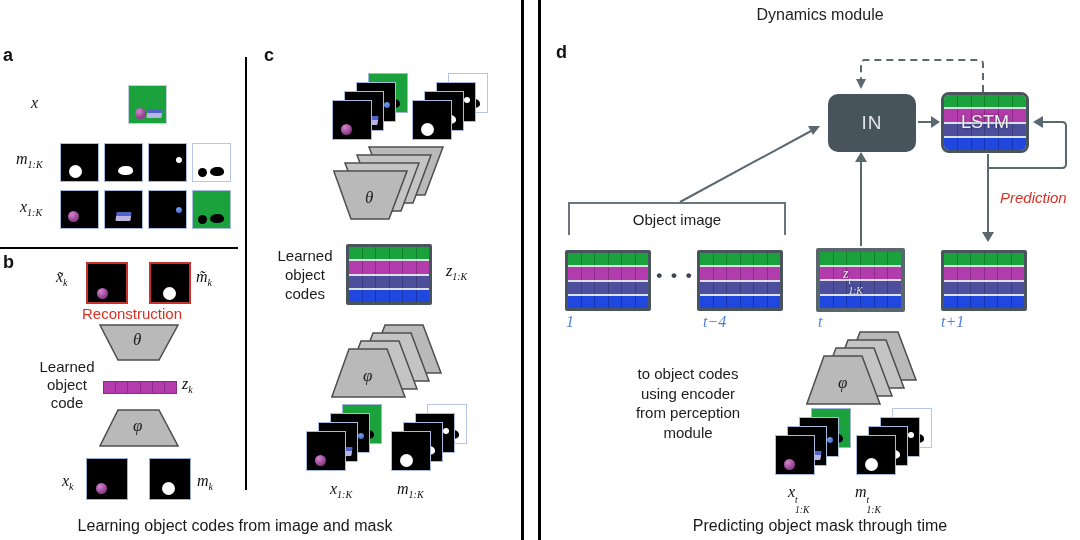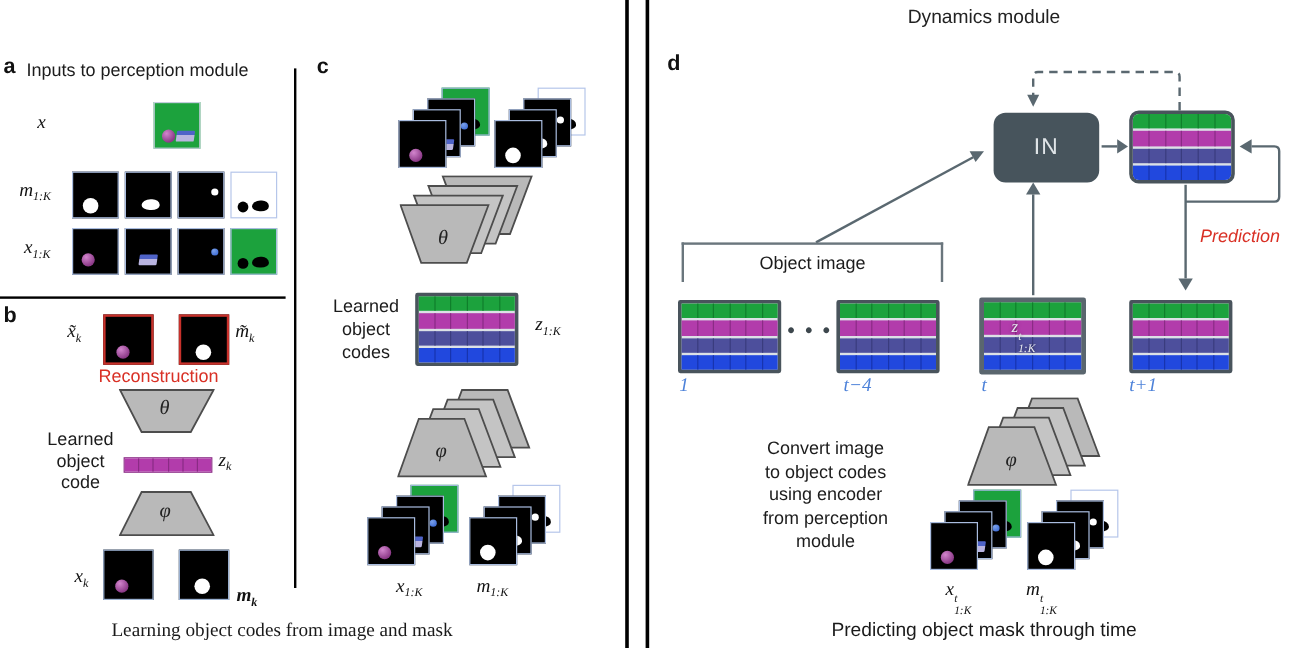--- a/index.html
+++ b/index.html
@@ -48,21 +48,20 @@
 <div id="fig">
 
   <div class="abs title" style="left:680px;top:6px;width:280px;">Dynamics module</div>
 
   <div class="abs divider" style="left:521px;top:0;width:3px;height:540px;"></div>
   <div class="abs divider" style="left:538px;top:0;width:3px;height:540px;"></div>
   <div class="abs divider" style="left:245px;top:57px;width:2px;height:433px;"></div>
   <div class="abs divider" style="left:0;top:247px;width:238px;height:2px;"></div>
 
   <div class="abs ptag" style="left:3px;top:45px;">a</div>
-  <div class="abs" style="left:22px;top:50px;font-size:15px;">Inputs to perception module</div>
 
   <span class="abs math" style="left:31px;top:94px;"><span>x</span></span>
   <div class="abs" style="left:128px;top:85px;width:39px;height:39px;background:#1ca23d;border:1px solid #c3cedd;">
     <div class="shape sphere-purple" style="left:6px;top:22px;"></div>
     <div class="shape box-lav" style="left:18px;top:23px;"></div>
   </div>
 
   <span class="abs math" style="left:16px;top:150px;"><span>m</span><span class="sb">1:K</span></span>
   <div class="thumb" style="left:60px;top:143px;width:39px;height:39px;">
       <div class="shape circle-white" style="left:8px;top:21px;"></div>
@@ -133,23 +132,23 @@
   </svg>
   <span class="abs greek" style="left:133px;top:416px;">φ</span>
 
   <span class="abs math" style="left:62px;top:472px;"><span>x</span><span class="sb">k</span></span>
   <div class="abs" style="left:86px;top:458px;width:42px;height:42px;background:#000;border:1px solid #9ab0d0;">
     <div class="shape sphere-purple" style="left:9px;top:24px;"></div>
   </div>
   <div class="abs" style="left:149px;top:458px;width:42px;height:42px;background:#000;border:1px solid #9ab0d0;">
     <div class="shape circle-white" style="left:12px;top:23px;"></div>
   </div>
-  <span class="abs math" style="left:197px;top:488px;font-weight:bold;"><span>m</span><span class="sb">k</span></span>
-
-  <div class="abs caption" style="left:10px;top:517px;width:450px;font-family:Liberation Serif, serif;">Learning object codes from image and mask</div>
+  <span class="abs math" style="left:197px;top:472px;"><span>m</span><span class="sb">k</span></span>
+
+  <div class="abs caption" style="left:10px;top:517px;width:450px;">Learning object codes from image and mask</div>
 
   <div class="abs ptag" style="left:264px;top:45px;">c</div>
 
   <div class="stack" style="left:332px;top:73px;">
     <div class="sq green" style="left:36px;top:0;">
       <div class="shape circle-black" style="left:5px;top:26px;"></div>
       <div class="shape blob-black" style="left:17px;top:25px;"></div>
     </div>
     <div class="sq" style="left:24px;top:9px;">
         <div class="shape dot-blue" style="left:27px;top:19px;"></div>
@@ -319,20 +318,22 @@
       </div>
       <div class="cg-row" style="background: rgb(33, 72, 222);">
         <div class="cg-cell" style="border-right: 1px solid rgb(23, 52, 174);"></div>
         <div class="cg-cell" style="border-right: 1px solid rgb(23, 52, 174);"></div>
         <div class="cg-cell" style="border-right: 1px solid rgb(23, 52, 174);"></div>
         <div class="cg-cell" style="border-right: 1px solid rgb(23, 52, 174);"></div>
         <div class="cg-cell" style="border-right: 1px solid rgb(23, 52, 174);"></div>
         <div class="cg-cell"></div>
       </div>
     </div>
+  <div class="abs" style="left:941px;top:92px;width:88px;height:61px;display:flex;align-items:center;justify-content:center;
+       color:#eef0f4;font-size:18px;text-shadow:0 0 3px rgba(0,0,0,0.5);">LSTM</div>
 
   <div class="abs" style="left:1000px;top:189px;font-size:15px;font-style:italic;color:#d93025;">Prediction</div>
 
   <div class="abs" style="left:568px;top:202px;width:218px;height:2px;background:#6a767d;"></div>
   <div class="abs" style="left:568px;top:202px;width:2px;height:33px;background:#6a767d;"></div>
   <div class="abs" style="left:784px;top:202px;width:2px;height:33px;background:#6a767d;"></div>
   <div class="abs" style="left:568px;top:211px;width:218px;text-align:center;font-size:15px;">Object image</div>
 
   <div class="abs code-grid" style="left:565px;top:250px;width:86px;height:61px;">
       <div class="cg-row" style="background: rgb(28, 162, 61);">
@@ -476,21 +477,20 @@
         <span>t</span>
         <span>1:K</span>
       </span></span>
 
   <span class="abs timelab" style="left:566px;top:313px;">1</span>
   <span class="abs timelab" style="left:703px;top:313px;">t−4</span>
   <span class="abs timelab" style="left:818px;top:313px;">t</span>
   <span class="abs timelab" style="left:941px;top:313px;">t+1</span>
 
   <div class="abs" style="left:622px;top:364px;width:132px;text-align:center;font-size:15px;line-height:19.5px;">
-    <div>Convert image</div>
     <div>to object codes</div>
     <div>using encoder</div>
     <div>from perception</div>
     <div>module</div>
   </div>
 
   <svg class="abs" style="left:806px;top:331px;" width="114" height="76">
     <polygon points="54,1 92,1 110,49 36,49" fill="#b9b9b9" stroke="#4d4d4d" stroke-width="1.5"></polygon>
     <polygon points="42,9 80,9 98,57 24,57" fill="#c4c4c4" stroke="#4d4d4d" stroke-width="1.5"></polygon>
     <polygon points="30,17 68,17 86,65 12,65" fill="#c4c4c4" stroke="#4d4d4d" stroke-width="1.5"></polygon>

